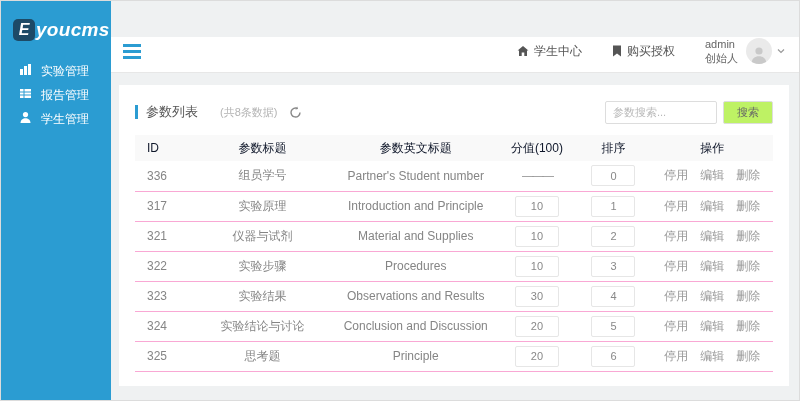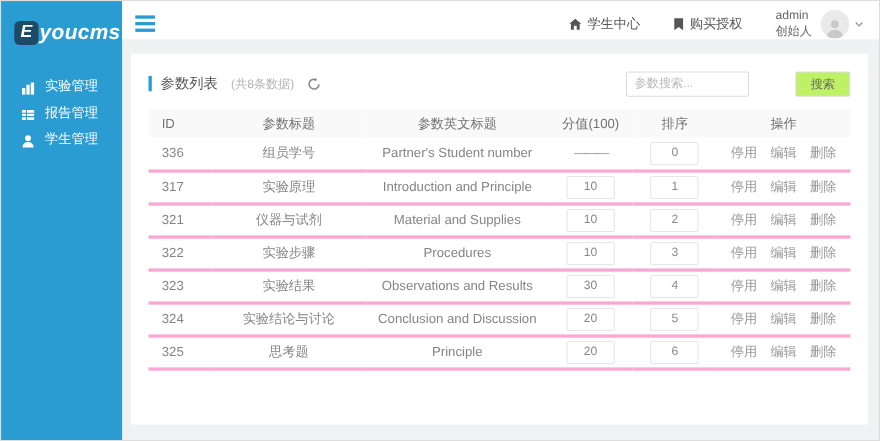--- a/index.html
+++ b/index.html
@@ -36,43 +36,44 @@
     flex-shrink: 0;
   }
   .logo-text {
     font-style: italic; font-weight: bold;
     font-size: 19px; letter-spacing: .3px;
     margin-left: 1px;
   }
   .nav { margin-top: 10px; }
   .nav-item {
     height: 24px;
-    display: flex; align-items: flex-end;
+    display: flex; align-items: flex-start;
     padding-left: 18px;
     font-size: 12px;
     cursor: pointer;
     white-space: nowrap;
   }
   .nav-item.active { background: #2186b8; }
   .nav-icon {
     width: 13px; height: 13px;
     margin-right: 9px;
     display: inline-flex; align-items: center; justify-content: center;
     flex-shrink: 0;
   }
   .nav-icon svg { display: block; }
 
   
   .main { flex: 1; display: flex; flex-direction: column; min-width: 0; }
   .topbar {
     height: 36px; flex-shrink: 0;
     background: #fff;
     border-bottom: 1px solid #e7e7e7;
-    display: flex; align-items: flex-end; justify-content: space-between;
+    display: flex; align-items: flex-start; justify-content: space-between;
     padding: 0 14px 0 10px;
+    margin-top: 36px;
   }
   .hamburger { cursor: pointer; padding: 4px 2px; }
   .hamburger span {
     display: block; width: 18px; height: 3px;
     background: #2b9cd2; margin: 3px 0;
   }
   .topbar-right { display: flex; align-items: center; }
   .top-link {
     display: flex; align-items: center;
     font-size: 12px; color: #555;
@@ -97,51 +98,51 @@
   
   .content { flex: 1; padding: 12px 10px 14px 8px; min-height: 0; }
   .card { background: #fff; height: 100%; padding-top: 14px; }
   .toolbar {
     display: flex; align-items: center; justify-content: space-between;
     padding: 0 16px; height: 26px;
   }
   .title-wrap { display: flex; align-items: center; }
   .title-accent { width: 3px; height: 14px; background: #2b9cd2; margin-right: 8px; }
   .card-title { font-size: 13px; color: #555; }
-  .count-note { font-size: 11px; color: #b3b3b3; margin-left: 12px; }
+  .count-note { font-size: 11px; color: #b3b3b3; margin-left: 22px; }
   .refresh { margin-left: 12px; cursor: pointer; display: flex; }
-  .search-wrap { display: flex; align-items: flex-start; gap: 36px; }
+  .search-wrap { display: flex; align-items: flex-start; }
   .search-input {
     width: 112px; height: 23px;
     border: 1px solid #ddd; border-radius: 2px;
     font-size: 11px; padding: 0 7px; color: #666;
     outline: none;
     font-family: "Liberation Sans", sans-serif;
   }
   .search-input::placeholder { color: #b8b8b8; }
   .search-btn {
     height: 23px; padding: 0 13px; margin-left: 6px;
     background: #bef264; border: 1px solid #ddd; border-radius: 2px;
     font-size: 11px; color: #666; cursor: pointer;
     font-family: "Liberation Sans", sans-serif;
   }
   .table-wrap { margin-top: 10px; padding: 0 16px; }
   table { width: 100%; border-collapse: collapse; table-layout: fixed; }
   col.c-id { width: 9%; }  col.c-title { width: 22%; } col.c-en { width: 26%; }
   col.c-score { width: 12%; } col.c-sort { width: 12%; } col.c-ops { width: 19%; }
   thead th {
     background: #f9f9f9;
-    font-weight: normal; font-size: 12px; color: #737373;
+    font-weight: normal; font-size: 12px; color: #0f172a;
     height: 26px; text-align: center;
   }
   thead th:first-child { text-align: left; padding-left: 12px; }
   tbody td {
     font-size: 12px; color: #858585;
     height: 30px; text-align: center;
-    border-bottom: 3px solid #f9a8d4;
+    border-bottom: 1px solid #f9a8d4;
     white-space: nowrap; overflow: hidden;
   }
   tbody td:first-child { text-align: left; padding-left: 12px; }
   .num-input {
     width: 44px; height: 21px;
     border: 1px solid #e6e6e6; border-radius: 2px;
     text-align: center; font-size: 11px; color: #888;
     background: #fff; outline: none;
     font-family: "Liberation Sans", sans-serif;
   }

